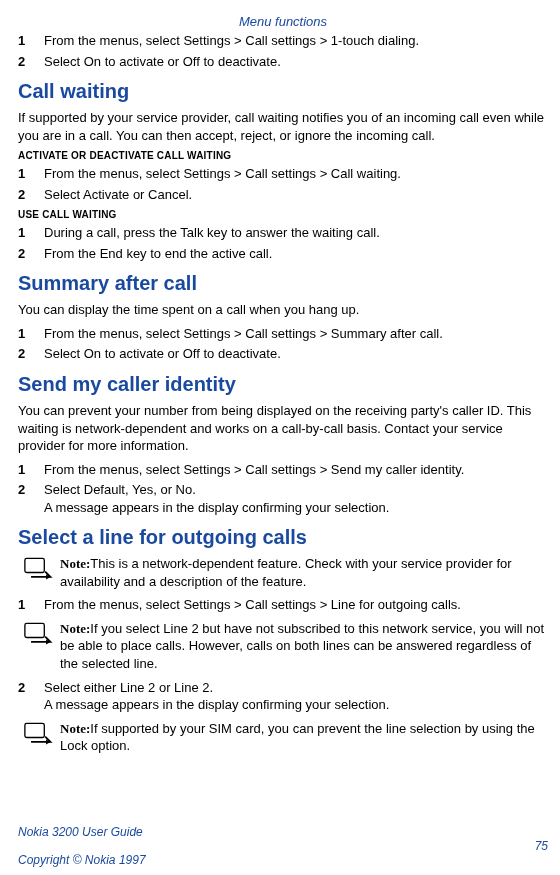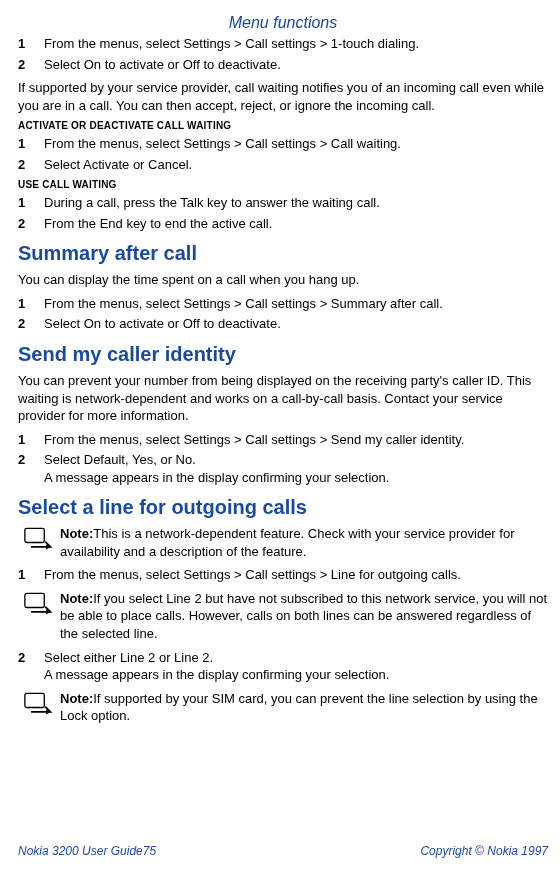--- a/index.html
+++ b/index.html
@@ -16,21 +16,21 @@
   .page {
     padding: 14px 12px 0 18px;
     box-sizing: border-box;
     height: 100%;
     position: relative;
   }
   .header {
     text-align: center;
     color: #1a4aa0;
     font-style: italic;
-    font-size: 16px;
+    font-size: 13px;
   }
   .step {
     display: flex;
     margin: 3px 0;
     line-height: 1.35;
   }
   .step-num {
     font-weight: bold;
     width: 26px;
     flex-shrink: 0;
@@ -62,57 +62,59 @@
   }
   .note-icon {
     width: 42px;
     flex-shrink: 0;
     display: flex;
     justify-content: center;
     align-items: flex-start;
     padding-top: 2px;
   }
   .note-text { flex: 1; }
-  .note-label { font-weight: bold; }
+  .note-label { font-weight: bold; font-family: Liberation Serif, serif; }
   svg.note-svg {
     width: 30px;
     height: 24px;
   }
   .footer {
     position: absolute;
-    bottom: 17px;
+    bottom: 8px;
     left: 18px;
     right: 12px;
     display: flex;
     justify-content: space-between;
     color: #1a4aa0;
     font-style: italic;
     font-size: 12px;
-  }
-  .footer .pg { flex:1; text-align:left; }
+    flex-direction: column;
+  }
+  .footer .pg { flex:1; text-align:right; }
 </style>
 </head>
 <body>
 
 <div class="page">
   <div class="header">Menu functions</div>
 
   <div class="step">
     <div class="step-num">1</div>
     <div class="step-text">
       <span>From the menus, select </span><b>Settings &gt; Call settings &gt; 1-touch dialing</b><span>.</span>
     </div>
   </div>
   <div class="step">
     <div class="step-num">2</div>
     <div class="step-text">
       <span>Select </span><b>On</b><span> to activate or </span><b>Off</b><span> to deactivate.</span>
     </div>
   </div>
 
+  <h2 class="section">Call waiting</h2>
   <p class="body">If supported by your service provider, call waiting notifies you of an incoming call even while you are in a call. You can then accept, reject, or ignore the incoming call.</p>
   <h3 class="sub">ACTIVATE OR DEACTIVATE CALL WAITING</h3>
   <div class="step">
     <div class="step-num">1</div>
     <div class="step-text">
       <span>From the menus, select </span><b>Settings &gt; Call settings &gt; Call waiting</b><span>.</span>
     </div>
   </div>
   <div class="step">
     <div class="step-num">2</div>

